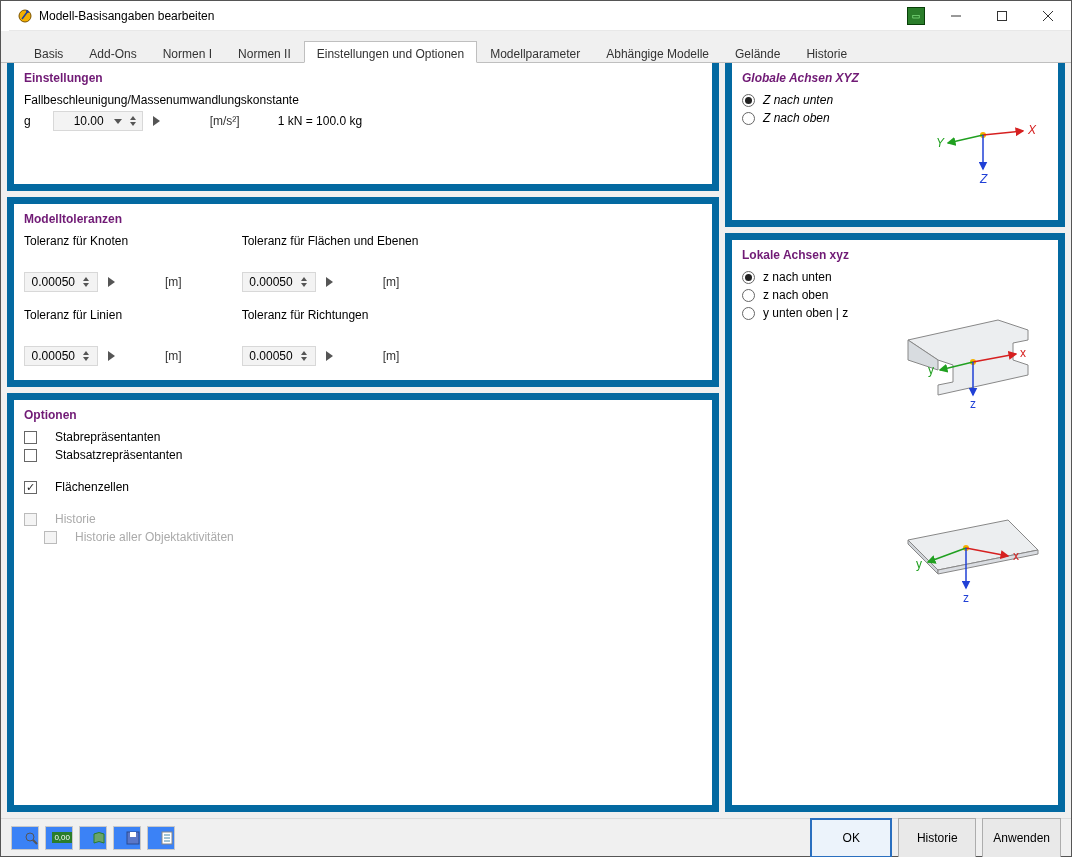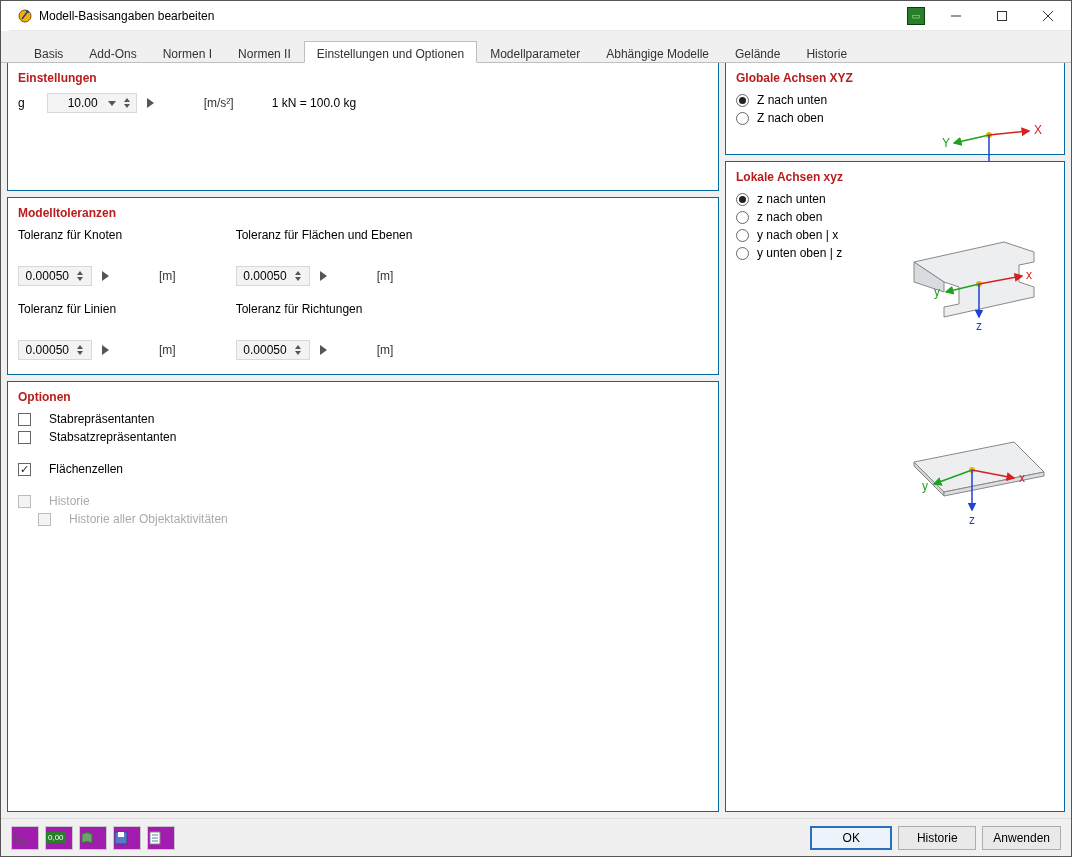--- a/index.html
+++ b/index.html
@@ -11,22 +11,22 @@
   .titlebar .winbtn { width:46px; height:30px; display:flex; align-items:center; justify-content:center; }
   .sys-green-icon { width:18px; height:18px; background:#2a7d2a; border:1px solid #083f08; display:flex; align-items:center; justify-content:center; color:#9cff9c; font-size:9px; margin-right:8px;}
   .app-icon { width:16px; height:16px; }
   .content { flex:1; display:flex; flex-direction:column; background:#f0f0f0; padding:0; }
   .tabs { display:flex; height:32px; background:#f0f0f0; padding-top:9px;}
   .tab { padding:5px 12px 5px 12px; color:#333; border:1px solid transparent; position:relative; bottom:-1px; }
   .tab.active { background:#fff; border:1px solid #bfbfbf; border-bottom:1px solid #fff; }
   .panel-row { flex:1; display:flex; gap:6px; padding:0 6px 6px 6px; background:#f0f0f0;}
   .left-col { flex:1; display:flex; flex-direction:column; gap:6px;}
   .right-col { width:340px; display:flex; flex-direction:column; gap:6px;}
-  .group { background:#fff; border:1px solid #0369a1; padding:8px 10px 10px 10px; position:relative;}
-  .group-title { color:#b91c1c; font-weight:600; margin-bottom:8px;}
+  .group { background:#fff; border:7px solid #0369a1; padding:8px 10px 10px 10px; position:relative;}
+  .group-title { color:#701a75; font-weight:600; margin-bottom:8px;}
   .row { display:flex; align-items:center; gap:6px; margin:4px 0;}
   .field-label { margin-bottom:4px;}
   .numbox { display:flex; align-items:center; background:#f3f3f3; border:1px solid #d8d8d8; height:20px; padding:0 4px; gap:6px;}
   .numbox .val { min-width:48px; text-align:right; padding-right:2px;}
   .spin { width:10px; display:flex; flex-direction:column; line-height:0;}
   .spin .tri { width:0;height:0;border-left:3px solid transparent;border-right:3px solid transparent;}
   .spin .up { border-bottom:4px solid #555; margin-bottom:2px;}
   .spin .down { border-top:4px solid #555;}
   .unit { color:#333;margin-left:44px;}
   .playbtn { width:0;height:0; border-top:5px solid transparent; border-bottom:5px solid transparent; border-left:7px solid #555; margin-left:4px;}
@@ -38,23 +38,23 @@
   .chkbox { width:13px; height:13px; border:1px solid #666; display:flex; align-items:center; justify-content:center; background:#fff;}
   .chkbox.disabled { border-color:#bbb; background:#f4f4f4;}
   .chkbox .mark { color:#222; font-size:11px; line-height:11px;}
   .radio { display:flex; align-items:flex-end; gap:8px; margin:4px 0;}
   .rbox { width:13px; height:13px; border:1px solid #666; border-radius:50%; display:flex; align-items:center; justify-content:center;}
   .rbox .dot { width:7px; height:7px; background:#222; border-radius:50%;}
   .opts-group { flex:1; }
   .axes-illus { position:absolute; right:12px; top:28px;}
   .footer { height:38px; background:#f0f0f0; display:flex; align-items:center; padding:0 10px; gap:6px; border-top:1px solid #dcdcdc;}
   .footer .spacer { flex:1; }
-  .btn { min-width:78px; height:24px; border:1px solid #adadad; background:#e9e9e9; display:flex; align-items:center; justify-content:center; padding:0 10px;}
+  .btn { min-width:78px; height:40px; border:1px solid #adadad; background:#e9e9e9; display:flex; align-items:center; justify-content:center; padding:0 10px;}
   .btn.primary { border:2px solid #2a6fbf; background:#ecf3fb; min-width:82px;}
-  .iconbtn { width:28px; height:24px; border:1px solid #c8c8c8; background:#a21caf; display:flex; align-items:center; justify-content:flex-start;}
+  .iconbtn { width:28px; height:24px; border:1px solid #c8c8c8; background:#3b82f6; display:flex; align-items:center; justify-content:flex-end;}
   .disabled-text { color:#aaa; }
   .indent { margin-left:20px;}
   .ms2 { display:inline-block;}
 </style>
 </head>
 <body>
 
 <div class="window">
 
   <div class="titlebar">
@@ -99,20 +99,21 @@
       <div class="tab">Gelände</div>
       <div class="tab">Historie</div>
     </div>
 
     <div class="panel-row" style="padding-top:0;">
 
       <div class="left-col">
 
         <div class="group" style="height:128px; border-top:none;">
           <div class="group-title">Einstellungen</div>
+          <div class="field-label">Fallbeschleunigung/Massenumwandlungskonstante</div>
           <div class="row">
             <span>g</span>
             <span style="width:10px"></span>
             <div class="numbox" style="width:90px; justify-content:flex-end;">
               <span class="val">10.00</span>
               <span class="chev"></span>
               <span class="spin">
                   <span class="tri up"></span>
                   <span class="tri down"></span>
                 </span>
@@ -213,21 +214,21 @@
             <span class="disabled-text">Historie</span>
           </div>
           <div class="chk indent">
             <span class="chkbox disabled"></span>
             <span class="disabled-text">Historie aller Objektaktivitäten</span>
           </div>
         </div>
       </div>
 
       <div class="right-col">
-        <div class="group" style="height:92px; border-top:none;">
+        <div class="group" style="height:164px; border-top:none;font-style:italic;">
           <div class="group-title">Globale Achsen XYZ</div>
           <div class="radio">
               <span class="rbox">
                 <span class="dot"></span>
               </span>
               <span>Z nach unten</span>
             </div>
           <div class="radio">
               <span class="rbox"></span>
               <span>Z nach oben</span>
@@ -260,24 +261,20 @@
                 <span class="dot"></span>
               </span>
               <span>z nach unten</span>
             </div>
           <div class="radio">
               <span class="rbox"></span>
               <span>z nach oben</span>
             </div>
           <div class="radio">
               <span class="rbox"></span>
-              <span>y nach oben | x</span>
-            </div>
-          <div class="radio">
-              <span class="rbox"></span>
               <span>y unten oben | z</span>
             </div>
 
           <svg width="150" height="100" style="position:absolute; right:10px; top:70px;">
              <path d="M10 30 L100 10 L130 20 L130 30 L115 33 L115 50 L130 55 L130 65 L40 85 L40 75 L55 72 L55 55 L40 50 Z" fill="#eceef0" stroke="#888" stroke-width="1"></path>
              <path d="M10 30 L10 50 L40 60 L40 50 Z" fill="#d8dce0" stroke="#888"></path>
              <circle cx="75" cy="52" r="3" fill="#f5b000"></circle>
              <line x1="75" y1="52" x2="118" y2="44" stroke="#d62020" stroke-width="1.5" marker-end="url(#arR)"></line>
              <text x="122" y="47" fill="#d62020" font-size="11">x</text>
              <line x1="75" y1="52" x2="42" y2="60" stroke="#20a020" stroke-width="1.5" marker-end="url(#arG)"></line>

